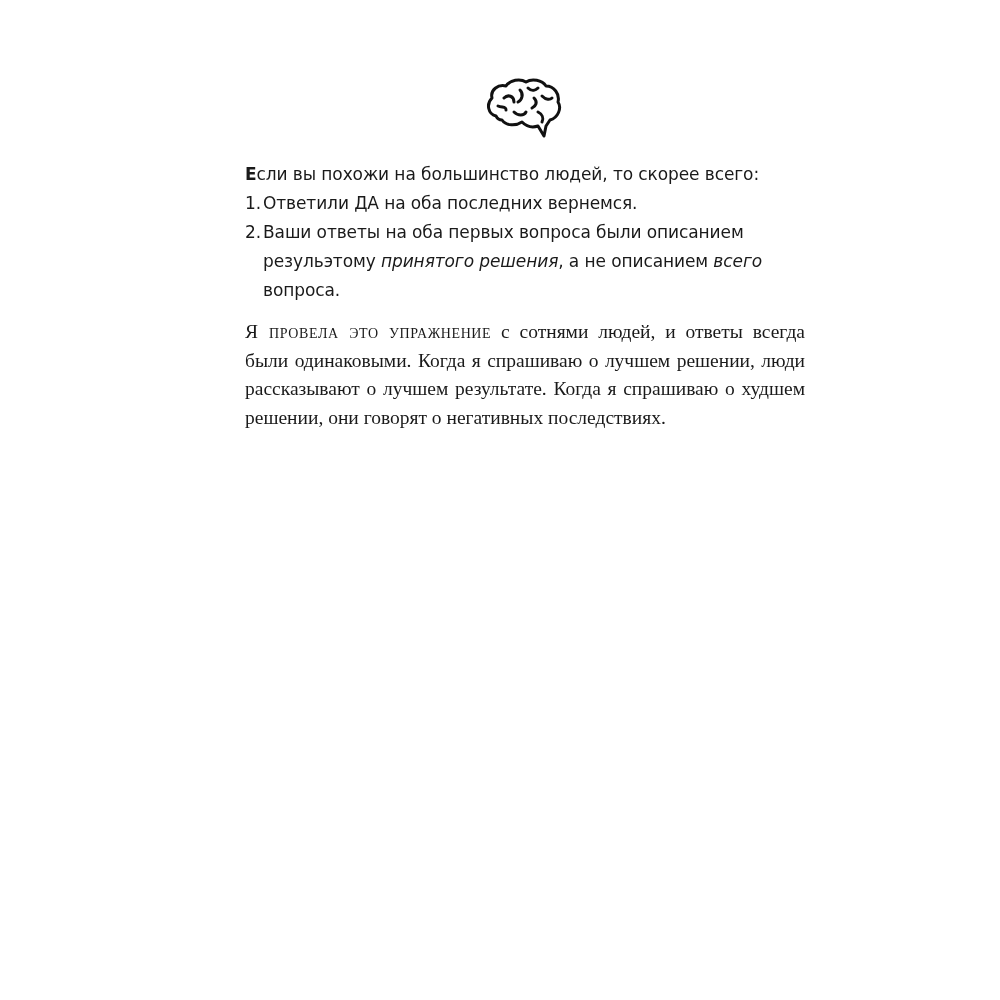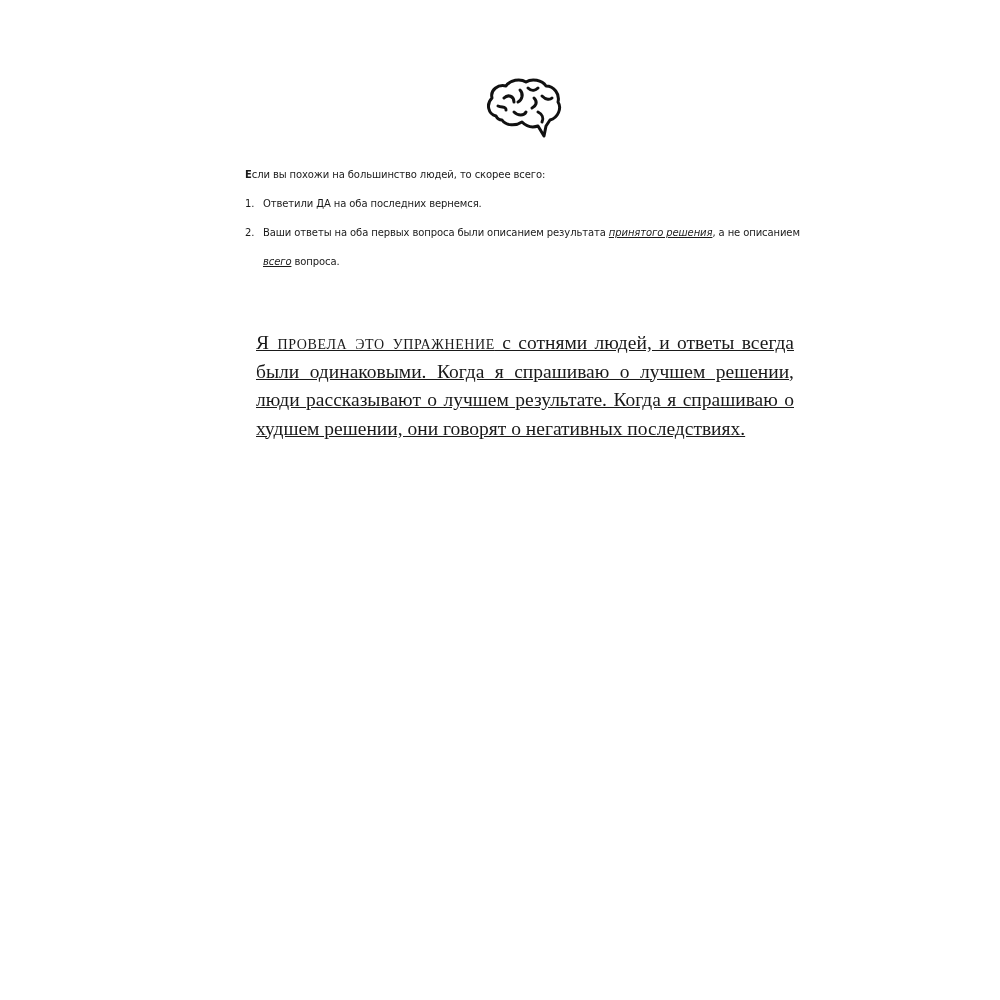--- a/index.html
+++ b/index.html
@@ -1,34 +1,34 @@
 <!DOCTYPE html>
 <html><head>
 <meta charset="utf-8">
 <style>
   html, body { margin: 0; padding: 0; background: #ffffff; }
   body { width: 1000px; height: 1000px; position: relative; overflow: hidden; color: #1a1a1a; }
   .page { position: absolute; left: 0; top: 0; width: 1000px; height: 1000px; }
   .brain { position: absolute; left: 484px; top: 76px; width: 80px; height: 64px; }
   .block-sans {
     position: absolute; left: 245px; top: 160px; width: 560px;
-    font-family: "DejaVu Sans", sans-serif; font-size: 10px; line-height: 29px;
+    font-family: "DejaVu Sans", sans-serif; font-size: 17px; line-height: 29px;
     letter-spacing: -0.1px;
   }
   .block-sans .lead-letter { font-weight: bold; }
   .block-sans .li { display: flex; }
   .block-sans .num { width: 18px; flex: 0 0 auto; }
   .block-sans .li-text { flex: 1; }
-  .block-sans em { font-style: italic; text-decoration: underline; }
+  .block-sans em { font-style: italic; }
   .block-serif {
     position: absolute; left: 245px; top: 318px; width: 560px;
     font-family: "Liberation Serif", serif; font-size: 19.5px; line-height: 28.5px;
     text-align: justify; text-align-last: left;
   }
-  .block-serif p { margin: 11px; text-decoration: underline; }
+  .block-serif p { margin: 0; }
   .block-serif .sc { font-variant: small-caps; letter-spacing: 0.6px; }
   .block-serif .indent { text-indent: 26px; }
 </style>
 </head>
 <body>
 
 <div class="page">
 
   <div class="brain">
     <svg width="80" height="64" viewBox="0 0 80 64" fill="none" stroke="#111" stroke-width="3" stroke-linecap="round" stroke-linejoin="round">
@@ -47,21 +47,21 @@
   <div class="block-sans">
     <div>
       <span class="lead-letter">Е</span><span>сли вы похожи на большинство людей, то скорее всего:</span>
     </div>
     <div class="li">
       <span class="num">1.</span>
       <span class="li-text"><span>Ответили ДА на оба последних вернемся.</span></span>
     </div>
     <div class="li">
       <span class="num">2.</span>
-      <span class="li-text"><span>Ваши ответы на оба первых вопроса были описанием резуль­тата </span><em>принятого решения</em><span>, а не описанием </span><em>всего</em><span> вопроса.</span></span>
+      <span class="li-text"><span>Ваши ответы на оба первых вопроса были описанием резуль­этому </span><em>принятого решения</em><span>, а не описанием </span><em>всего</em><span> вопроса.</span></span>
     </div>
   </div>
 
   <div class="block-serif">
     <p><span class="sc">Я провела это упражнение</span><span> с сотнями людей, и ответы всегда были одинаковыми. Когда я спрашиваю о лучшем решении, люди рассказывают о лучшем результате. Когда я спрашиваю о худшем решении, они говорят о негативных последствиях.</span></p>
   </div>
 
 </div>
 
 </body></html>

